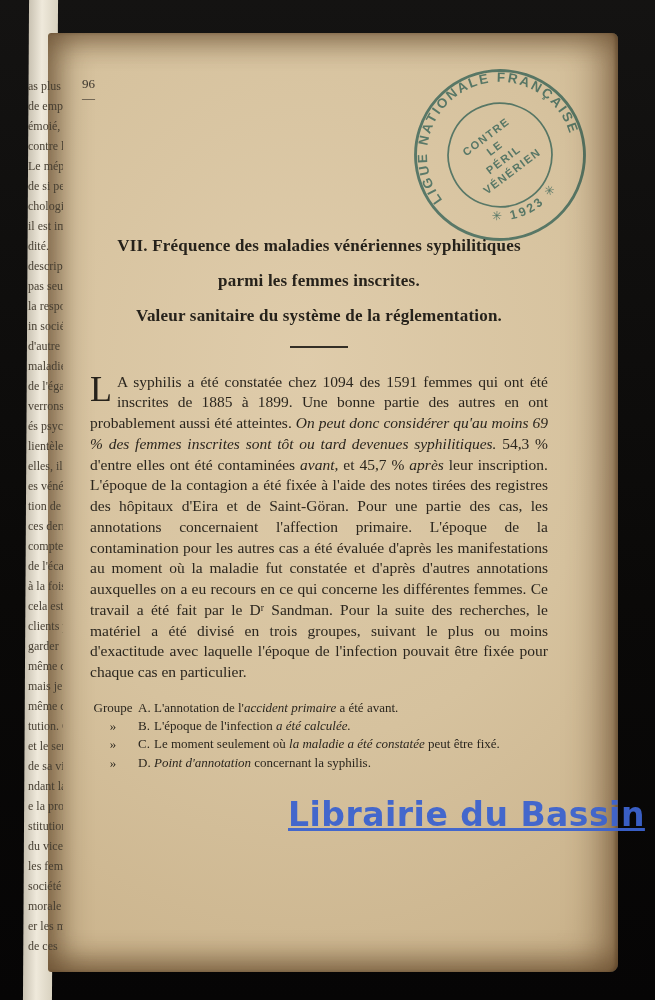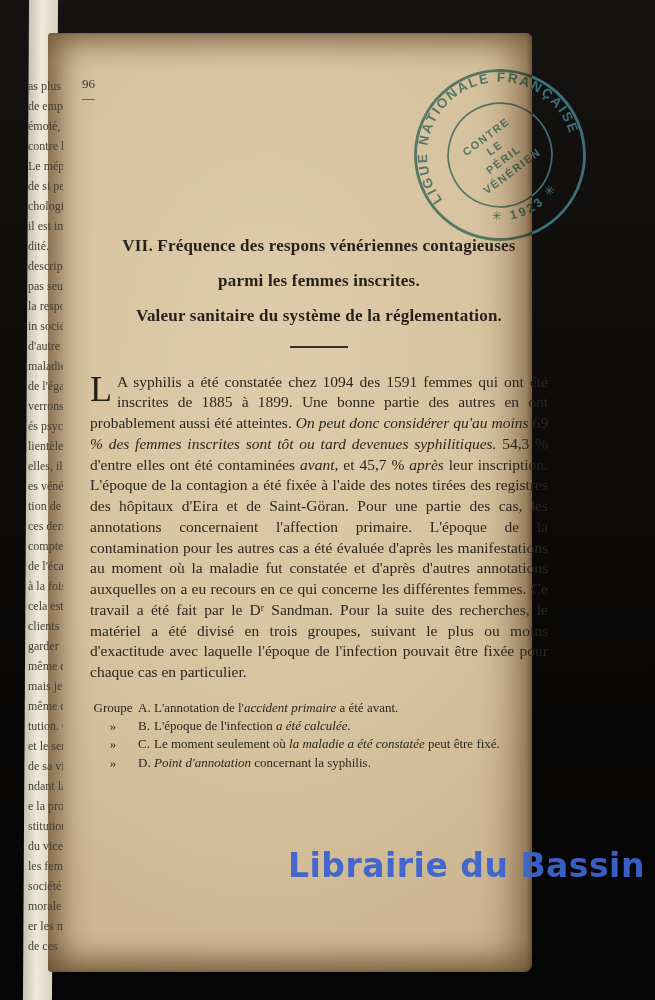--- a/index.html
+++ b/index.html
@@ -23,21 +23,21 @@
   }
   
   .fragments{
     position:absolute;left:28px;top:76px;width:35px;height:890px;
     overflow:hidden;z-index:3;
     font-size:12px;color:#463e31;line-height:20px;
   }
   .fragments div{height:20px;white-space:nowrap;overflow:hidden;}
   
   .page{
-    position:absolute;left:48px;top:33px;width:484px;height:939px;
+    position:absolute;left:48px;top:33px;width:570px;height:939px;
     background:
       radial-gradient(120% 90% at 45% 35%, rgba(224,205,172,.9) 0%, rgba(214,194,158,.9) 45%, rgba(203,180,141,.9) 75%, rgba(185,159,116,.9) 100%),
       #d6c29e;
     box-shadow:
       inset -22px 0 32px rgba(82,52,24,.40),
       inset -3px 0 3px rgba(60,40,20,.35),
       inset 16px 0 28px rgba(70,45,22,.42),
       inset 0 -16px 24px rgba(82,52,24,.30),
       inset 0 16px 22px rgba(92,62,30,.20);
     border-radius:3px 6px 8px 3px;
@@ -90,25 +90,26 @@
   .glabel{flex:0 0 64px;}
   .gmark{display:inline-block;width:46px;text-align:center;}
   .gletter{display:inline-block;width:16px;margin-left:2px;}
   .gtext{flex:1;}
   .closing{
     margin:15px 0 0;text-align:justify;text-indent:20px;
     font-size:15.5px;line-height:1.38;
   }
   
   .watermark{
-    position:absolute;left:288px;top:846px;
+    position:absolute;left:288px;top:795px;
     font-family:"DejaVu Sans","Liberation Sans",sans-serif;
     font-size:33px;font-weight:700;letter-spacing:.5px;
     color:#3c63cf;white-space:nowrap;opacity:.95;
     z-index:6;
+    text-decoration:underline;
   }
 </style>
 </head>
 <body>
 
 <div class="photo">
 
   <div class="underpage"></div>
 
   <div class="fragments">
@@ -182,21 +183,21 @@
         <text class="mid" x="100" y="80" fill="#47858e">CONTRE</text>
         <text class="mid" x="100" y="95" fill="#47858e">LE</text>
         <text class="mid" x="100" y="110" fill="#47858e">PÉRIL</text>
         <text class="mid" x="100" y="125" fill="#47858e">VÉNÉRIEN</text>
       </g>
     </svg>
 
     <div class="content">
 
       <div class="title">
-        <div>VII. Fréquence des respons vénériennes contagieuses</div>
+        <div>VII. Fréquence des maladies vénériennes syphilitiques</div>
         <div>parmi les femmes inscrites.</div>
         <div>Valeur sanitaire du système de la réglementation.</div>
       </div>
 
       <div class="rule"></div>
 
       <p class="body-para"><span class="dropcap">L</span><span>A syphilis a été constatée chez 1094 des 1591 femmes qui ont été inscrites de 1885 à 1899. Une bonne partie des autres en ont probablement aussi été atteintes. </span><span class="it">On peut donc considérer qu'au moins 69 % des femmes inscrites sont tôt ou tard devenues syphilitiques.</span><span> 54,3 % d'entre elles ont été contaminées </span><span class="it">avant</span><span>, et 45,7 % </span><span class="it">après</span><span> leur inscription. L'époque de la contagion a été fixée à l'aide des notes tirées des registres des hôpitaux d'Eira et de Saint-Göran. Pour une partie des cas, les annotations concernaient l'affection primaire. L'époque de la contamination pour les autres cas a été évaluée d'après les manifestations au moment où la maladie fut constatée et d'après d'autres annotations auxquelles on a eu recours en ce qui concerne les différentes femmes. Ce travail a été fait par le D</span><span class="sup">r</span><span> Sandman. Pour la suite des recherches, le matériel a été divisé en trois groupes, suivant le plus ou moins d'exactitude avec laquelle l'époque de l'infection pouvait être fixée pour chaque cas en particulier.</span></p>
 
       <div class="groups">
 

